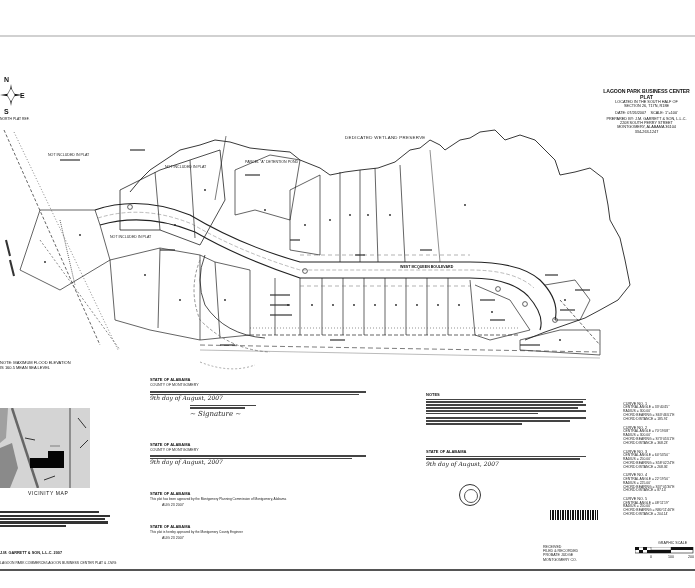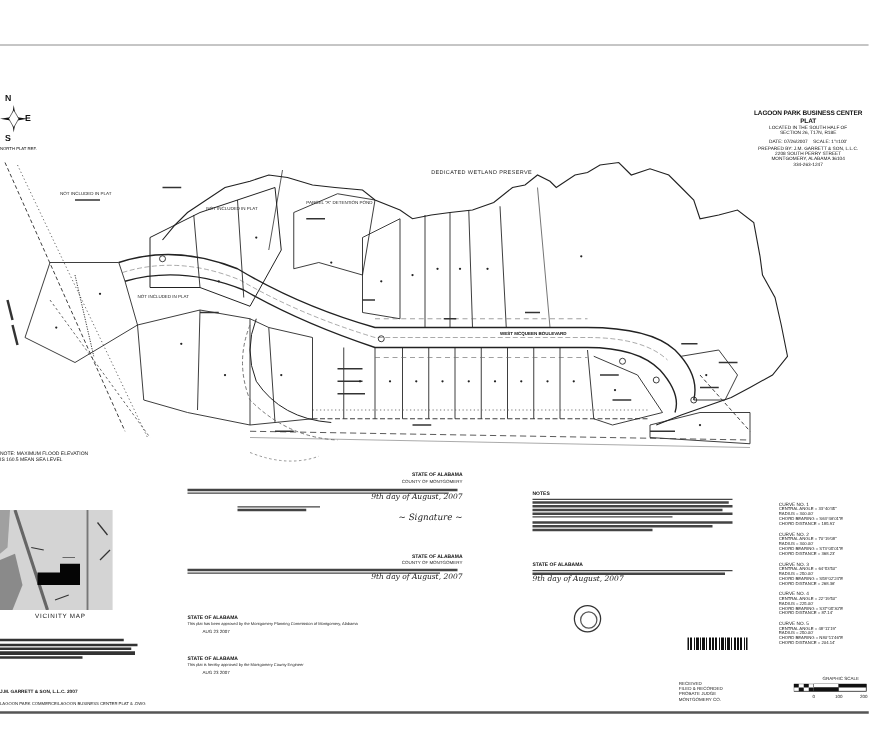--- a/index.html
+++ b/index.html
@@ -16,21 +16,21 @@
   .vicinity-map { left:0px; top:408px; width:90px; height:80px; background:#cfcfcf; overflow:hidden; }
   .vicinity-label { left:28px; top:490px; font-size:5px; letter-spacing:0.6px; }
   .vicinity-block { left:0; top:510px; width:110px; }
   .vicinity-block .line { height:2.2px; background:#333; margin:1.2px 0; }
   .flood-note { left:0; top:360px; font-size:4px; line-height:5px; white-space:nowrap; }
   .curve-table { left:623px; top:398px; width:72px; }
   .curve-table .hdr { font-size:3.8px; margin-top:4px; }
   .curve-table .row { font-size:3.4px; line-height:3.9px; padding-left:0; }
   .notes-block { left:426px; top:393px; width:160px; }
   .notes-block .line { height:1.8px; background:#444; margin:1px 0; }
-  .cert-block { left:150px; top:378px; width:220px;text-align:right; }
+  .cert-block { left:150px; top:378px; width:220px; }
   .cert-block .line { height:1.8px; background:#444; margin:1px 0; }
   .bottom-line { left:0; top:569px; width:695px; height:2px; background:#555; }
   .scale-bar { left:635px; top:547px; }
   .scale-label { left:658px; top:541px; font-size:3.6px; }
   .barcode { left:550px; top:510px; width:48px; height:10px;
     background: repeating-linear-gradient(90deg,#111 0 1px,#fff 1px 2px,#111 2px 3px,#111 3px 4px,#fff 4px 5px); }
   .footer-left { left:0; top:551px; font-size:3.8px; font-weight:bold; }
   .footer-left2 { left:0; top:561px; font-size:3.4px; }
   .seal { left:459px; top:484px; width:20px; height:20px; border:1.5px solid #333; border-radius:50%; }
   .seal::after { content:""; position:absolute; left:4px; top:4px; width:12px; height:12px; border:1px solid #555; border-radius:50%; }

